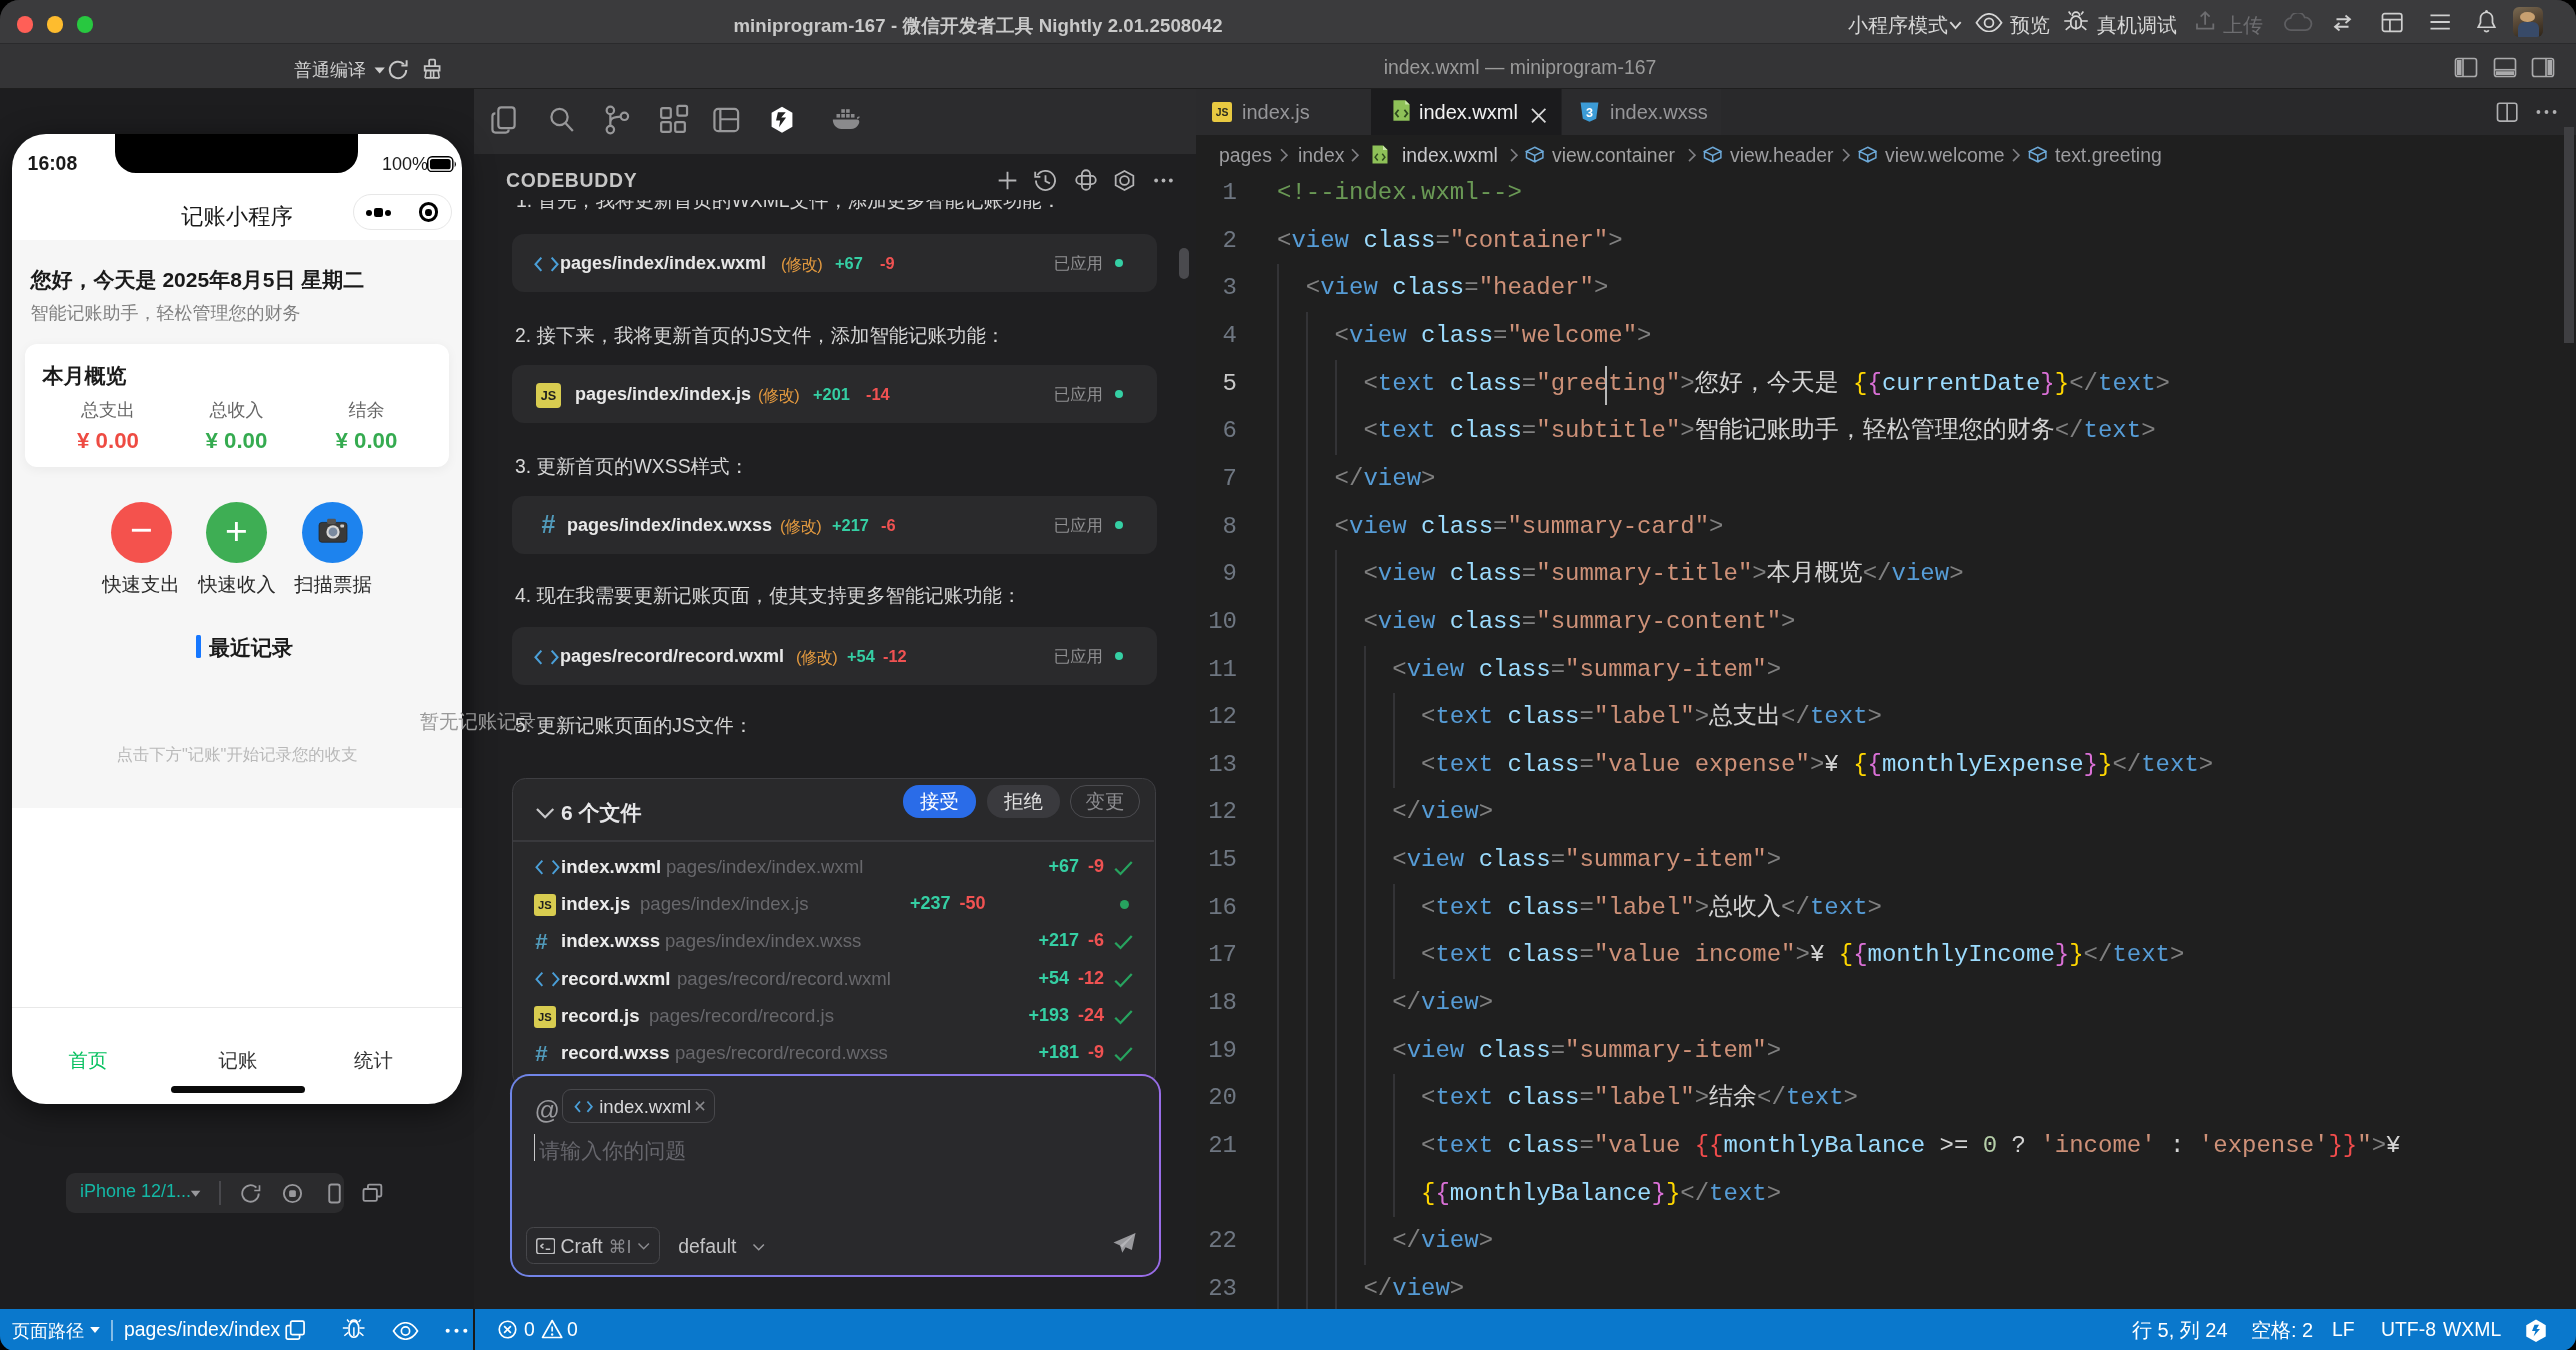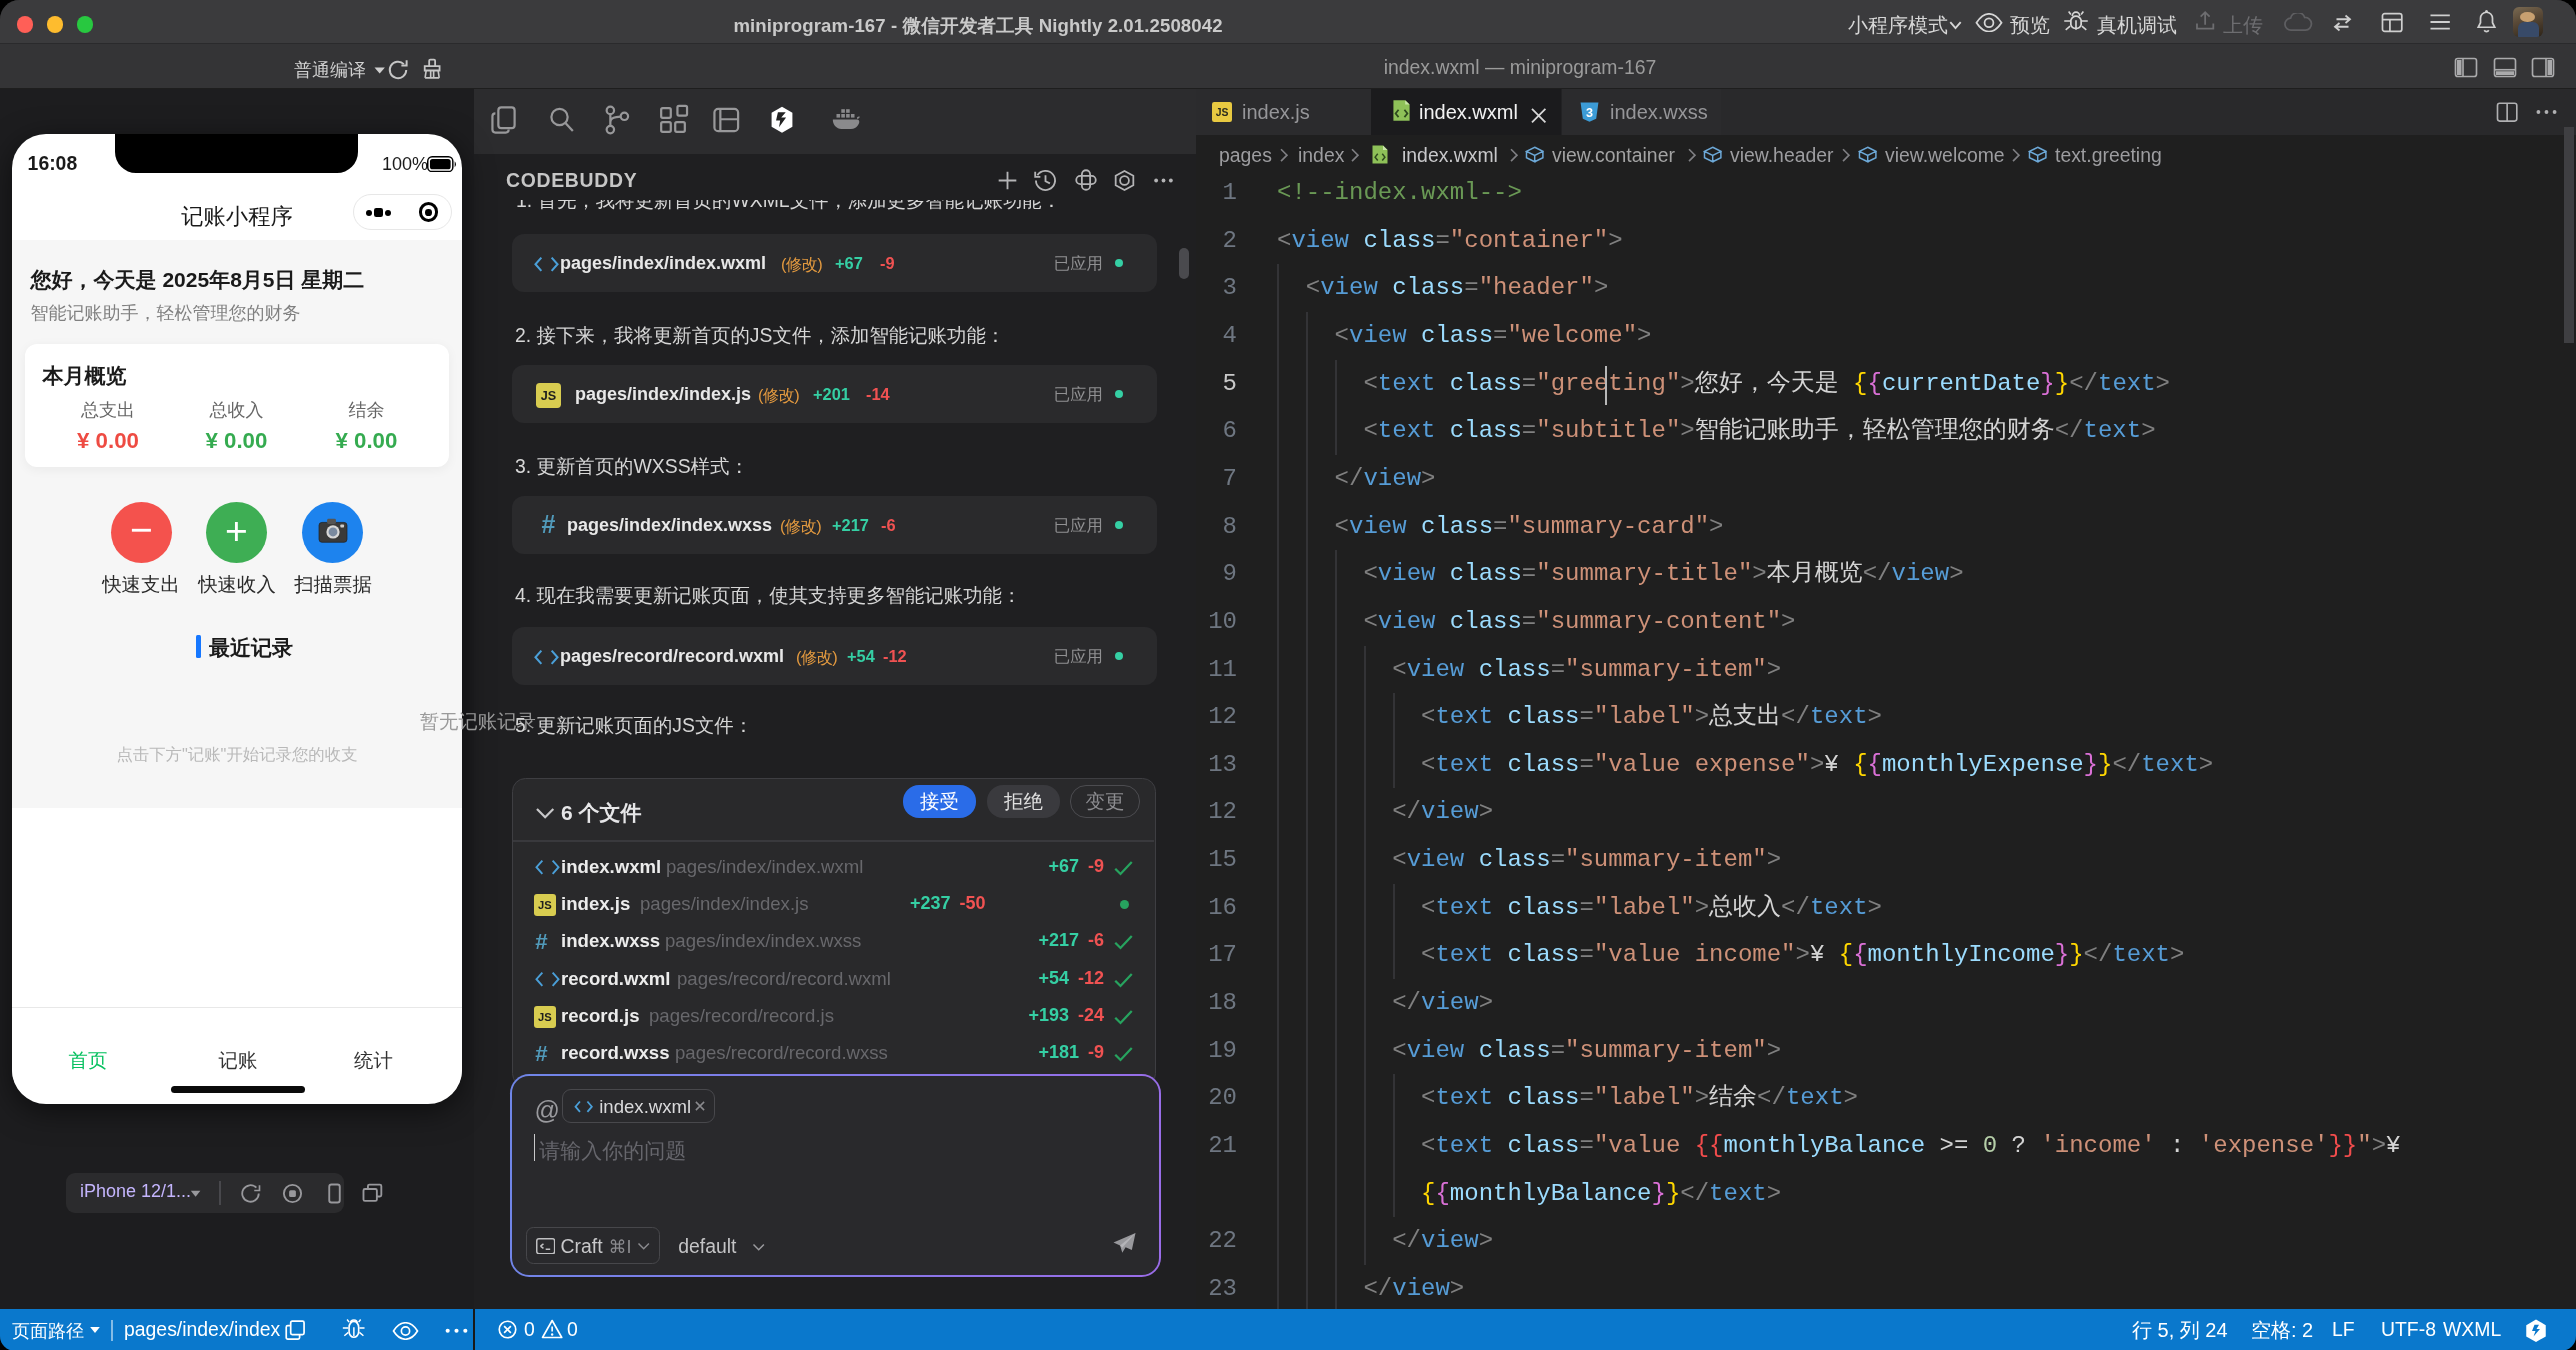--- a/index.html
+++ b/index.html
@@ -221,21 +221,21 @@
 
       <div class="tabbar">
         <div class="abs" style="left:44px;top:39px;width:64px;text-align:center;font-size:19.4px;color:#07c160">首页</div>
         <div class="abs" style="left:194px;top:39px;width:64px;text-align:center;font-size:19.4px;color:#333">记账</div>
         <div class="abs" style="left:342px;top:39px;width:64px;font-size:19.4px;color:#333">统计</div>
       </div>
       <div class="homebar"></div>
     </div>
 
     <div class="devpill">
-      <div class="abs" style="left:14px;top:8.2px;font-size:18px;color:#c4b5fd">iPhone 12/1...</div>
+      <div class="abs" style="left:14px;top:8.2px;font-size:18px;color:#14b8a6">iPhone 12/1...</div>
       <svg class="abs" style="left:124px;top:17px" width="11.2" height="7.4" viewBox="0 0 15 10">
           <path d="M1 1 L7.5 9 L14 1" fill="#98989c"></path>
         </svg>
       <div class="abs" style="left:153px;top:8.2px;width:1.5px;height:24px;background:#48484c"></div>
       <svg class="abs" style="left:174px;top:9.7px" width="21" height="21" viewBox="0 0 28 28">
           <path d="M25 14 a11 11 0 1 1 -3.2 -7.8" fill="none" stroke="#98989c" stroke-width="2.4"></path>
           <path d="M26 3 v7 h-7" fill="none" stroke="#98989c" stroke-width="2.2"></path>
         </svg>
       <svg class="abs" style="left:216px;top:9.7px" width="21" height="21" viewBox="0 0 28 28">
           <circle cx="14" cy="14" r="11.5" fill="none" stroke="#98989c" stroke-width="2.5"></circle>

